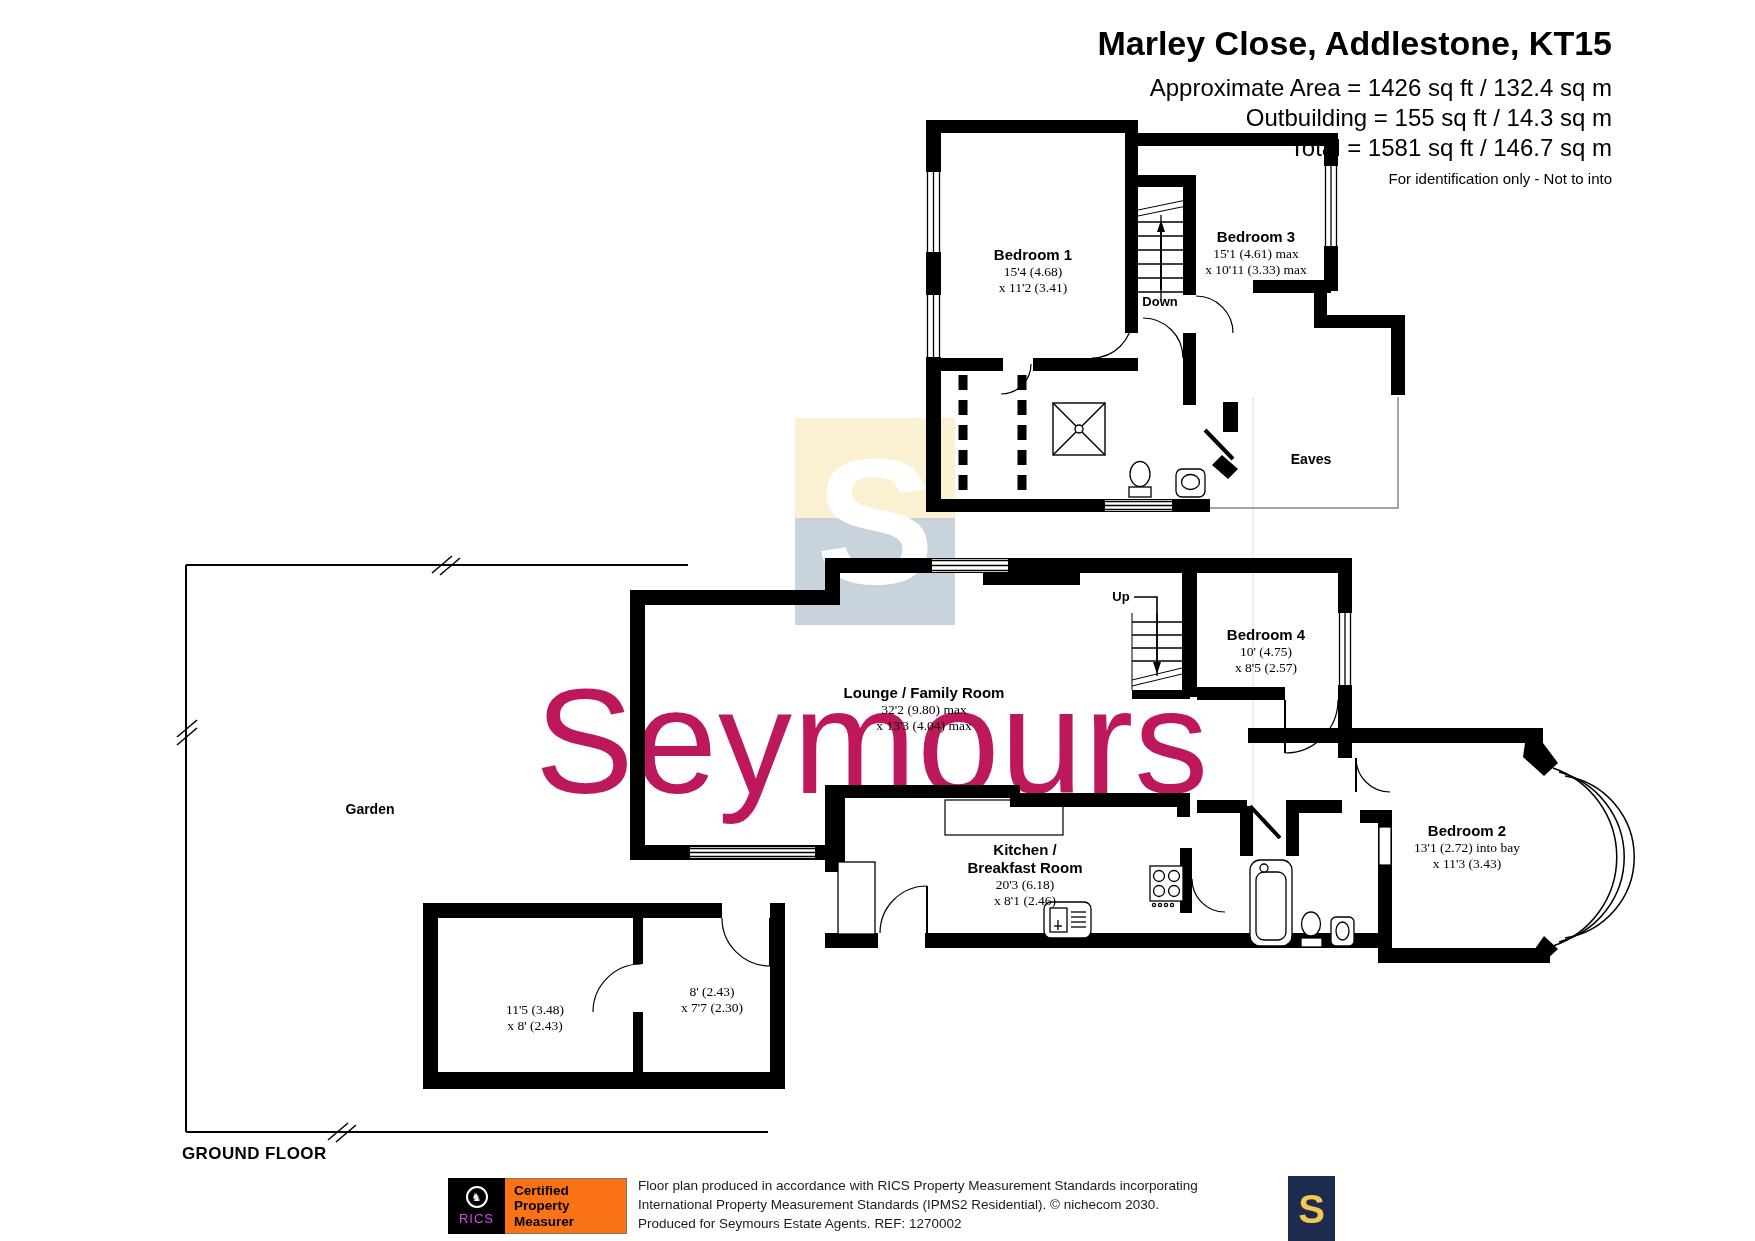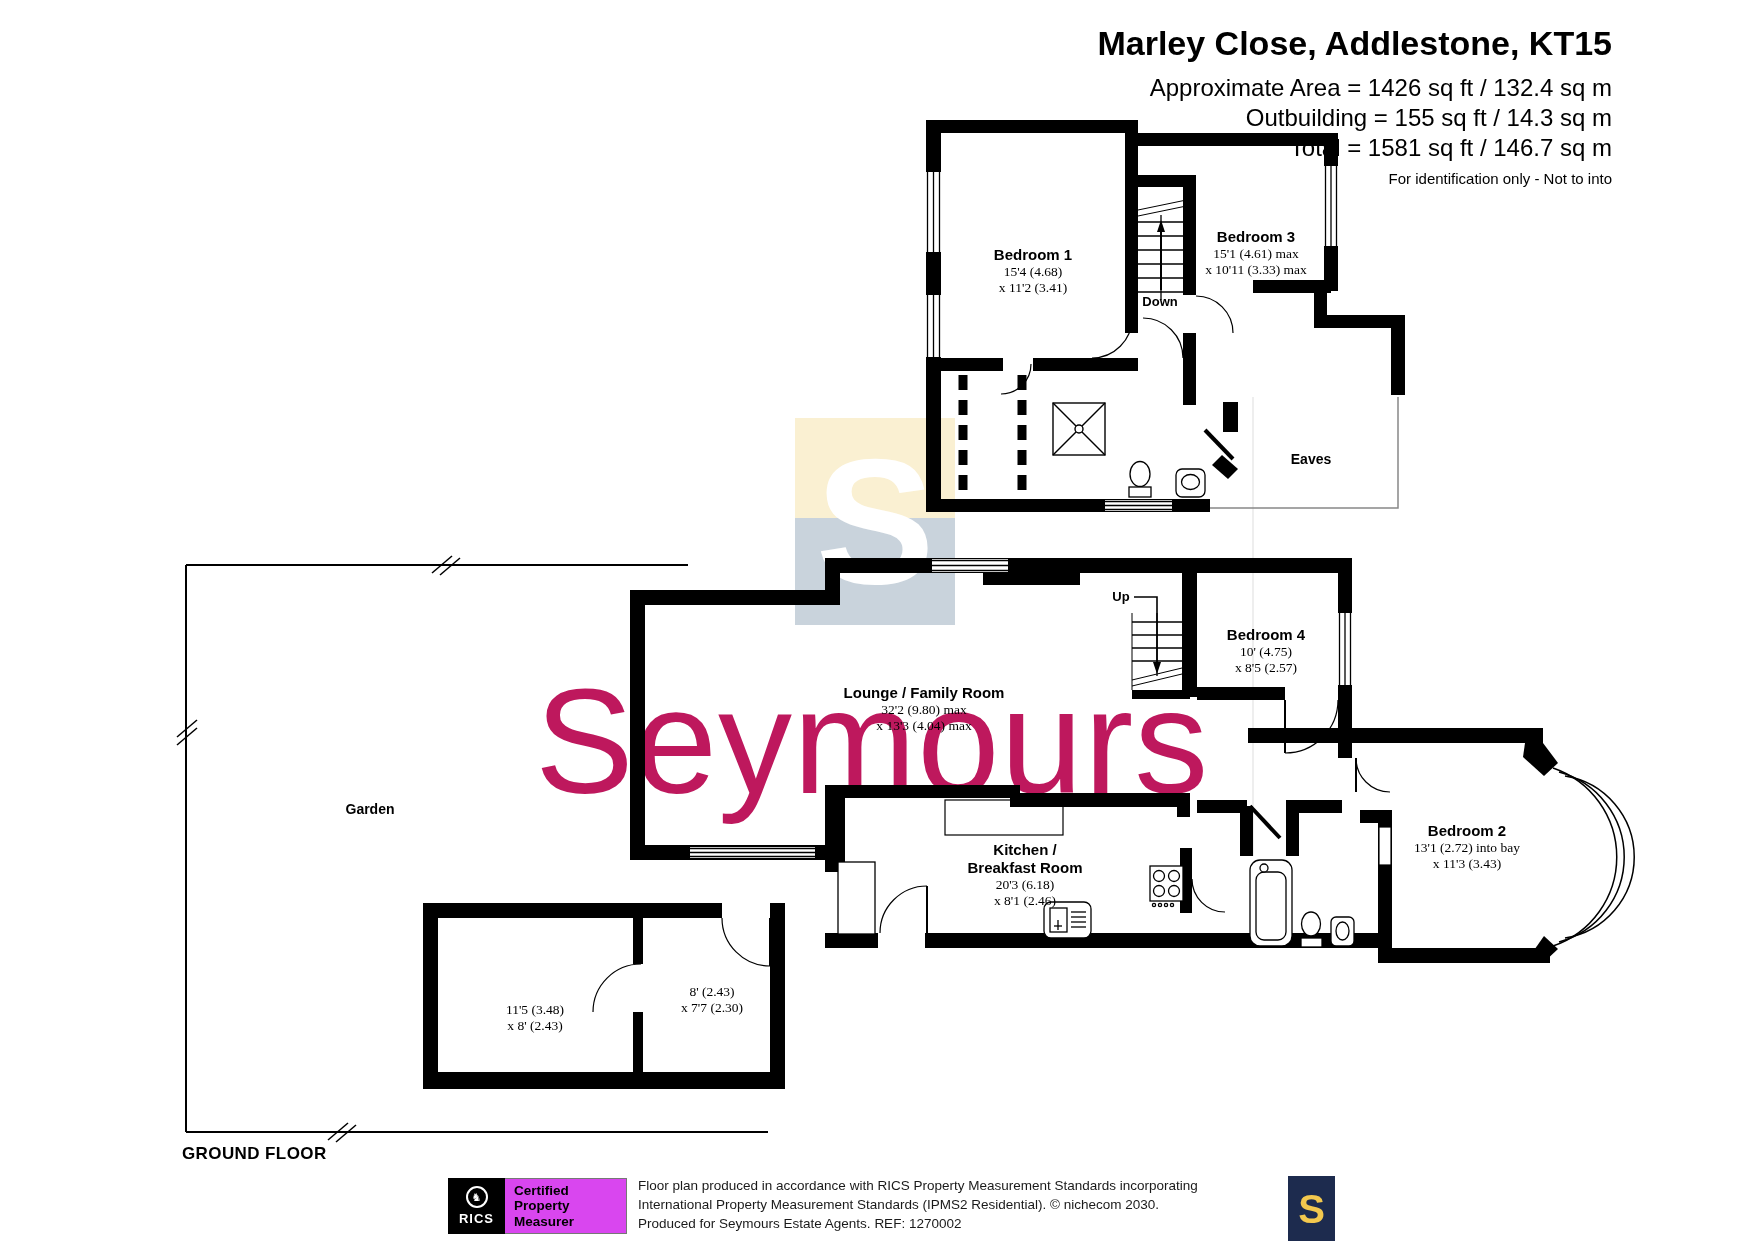--- a/index.html
+++ b/index.html
@@ -28,22 +28,22 @@
   .tag{position:absolute;transform:translateX(-50%);font-weight:700;font-size:13px;z-index:3;white-space:nowrap;}
   .tag2{font-size:14px;}
   #lbl-groundfloor{position:absolute;left:182px;top:1144px;font-size:17px;font-weight:700;
        letter-spacing:.4px;z-index:3;}
   
   #rics{position:absolute;left:448px;top:1178px;height:56px;display:flex;z-index:3;}
   #rics .black{width:57px;height:56px;background:#000;display:flex;flex-direction:column;
         align-items:center;justify-content:center;}
   #rics .emblem{width:18px;height:18px;border:2px solid #fff;border-radius:50%;display:flex;
         align-items:center;justify-content:center;color:#fff;font-size:11px;line-height:1;}
-  #rics .brand{color:#ffffff;font-weight:700;font-size:13px;letter-spacing:1px;margin-top:3px;}
-  #rics .cert{width:112px;height:54px;border:1px solid #777;border-left:none;background:#d946ef;
+  #rics .brand{color:#d946ef;font-weight:400;font-size:13px;letter-spacing:1px;margin-top:3px;}
+  #rics .cert{width:112px;height:54px;border:1px solid #777;border-left:none;background:#f97316;
         display:flex;flex-direction:column;justify-content:center;padding-left:9px;}
   #rics .cert div{font-weight:700;font-size:13.5px;line-height:15.5px;}
   #disclaimer{position:absolute;left:638px;top:1176px;font-size:13.5px;line-height:19px;
         color:#1a1a1a;z-index:3;}
   #sey-logo{position:absolute;left:1288px;top:1176px;width:47px;height:66px;background:#1d2b4e;
         display:flex;align-items:center;justify-content:center;z-index:3;}
   #sey-logo span{color:#f3c84e;font-size:40px;font-weight:700;line-height:1;}
 </style>
 </head>
 <body>

